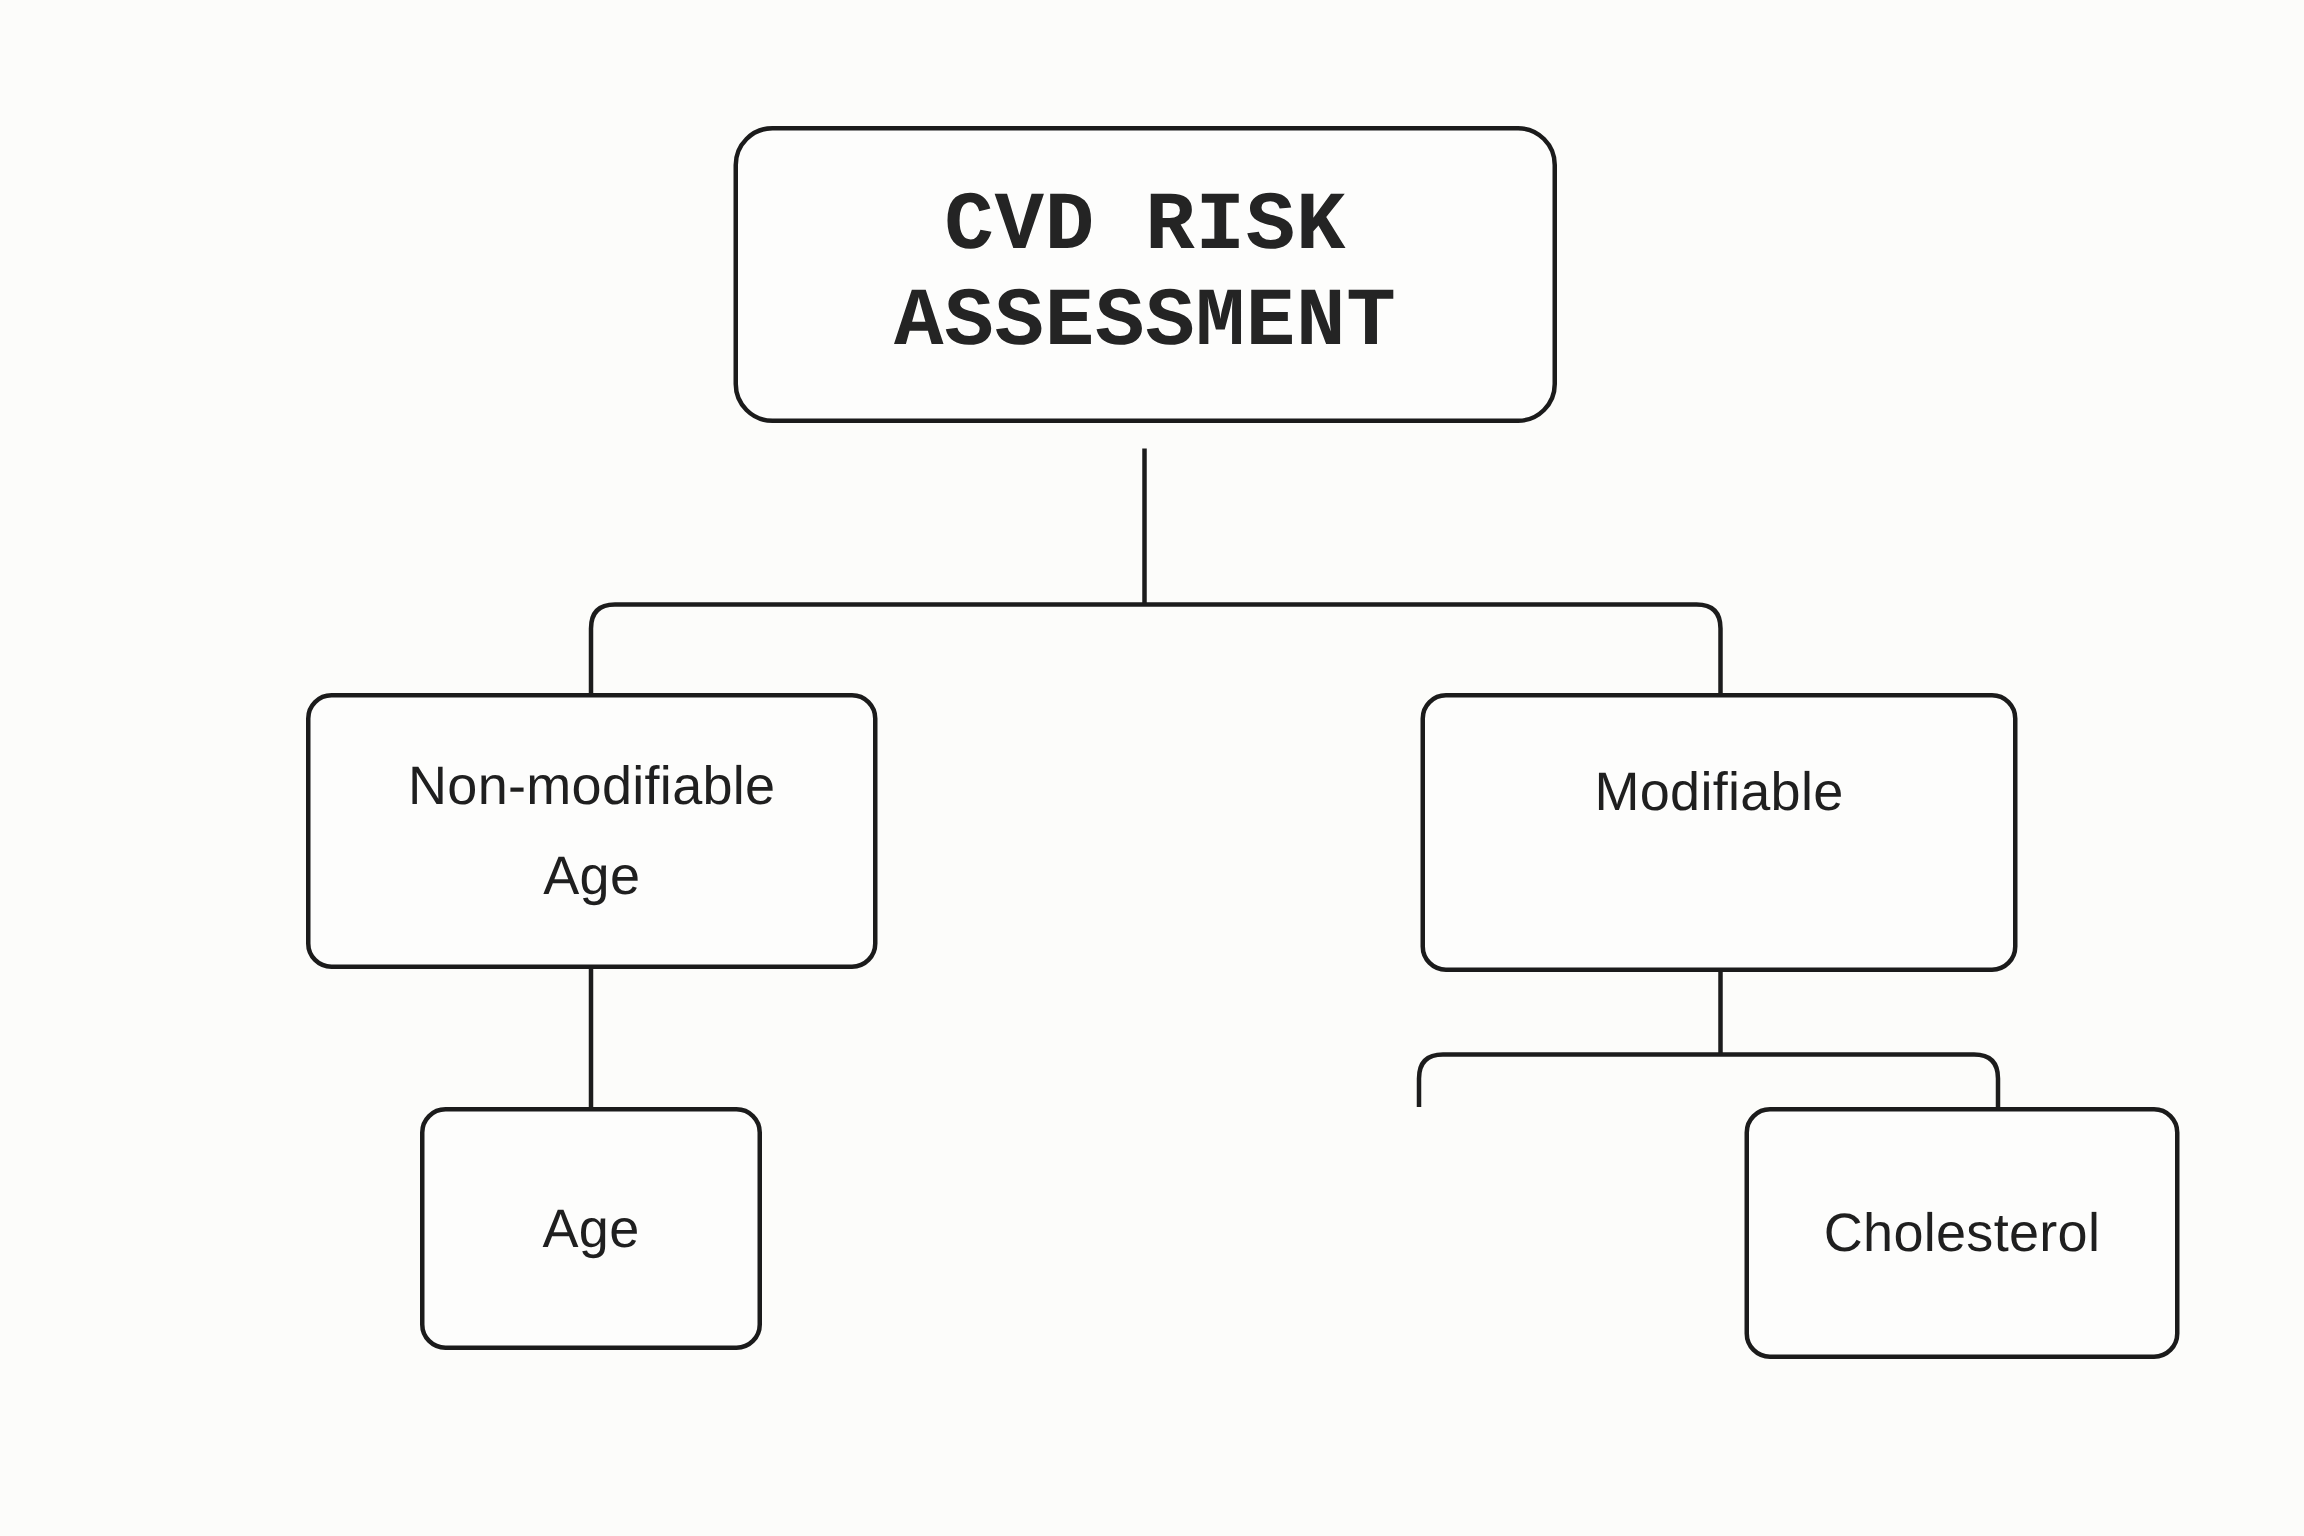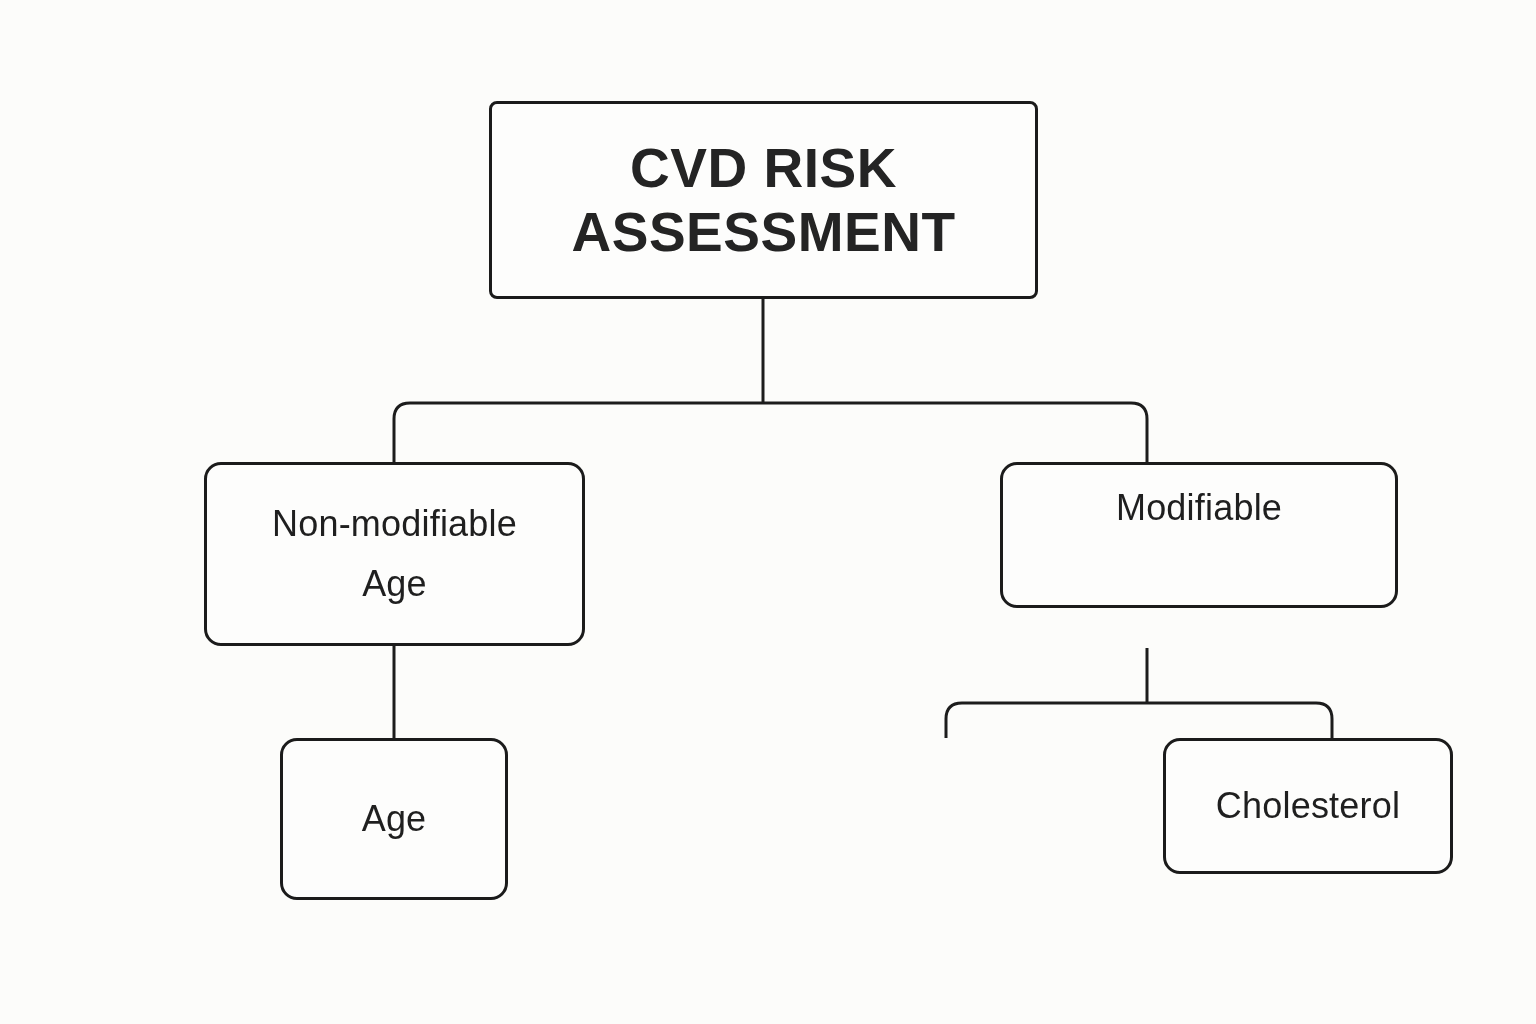--- a/index.html
+++ b/index.html
@@ -38,35 +38,35 @@
     justify-content: center;
     text-align: center;
   }
   .label {
     white-space: pre-line;
     color: #1f1f1f;
     font-size: 36px;
     line-height: 60px;
     letter-spacing: 0.2px;
   }
-  .node--title { left: 489px; top: 101px; width: 549px; height: 198px; border-radius: 8px; }
+  .node--title { left: 489px; top: 84px; width: 549px; height: 198px; border-radius: 26px; font-family: Liberation Mono, monospace; }
   .node--title .label {
     font-weight: bold;
     font-size: 55px;
     line-height: 64px;
     color: #242424;
     letter-spacing: 0.5px;
   }
   .node--nonmodifiable { left: 204px; top: 462px; width: 381px; height: 184px; }
-  .node--modifiable    { left: 1000px; top: 462px; width: 398px; height: 146px; }
+  .node--modifiable    { left: 947px; top: 462px; width: 398px; height: 186px; }
   
   .node--modifiable .label { margin-bottom: 54px; }
   .node--age           { left: 280px; top: 738px; width: 228px; height: 162px; }
   .node--bloodpressure { left: 812px; top: 738px; width: 288px; height: 168px; }
-  .node--cholesterol   { left: 1163px; top: 738px; width: 290px; height: 136px; }
+  .node--cholesterol   { left: 1163px; top: 738px; width: 290px; height: 168px; }
 </style>
 </head>
 <body>
 
 <div class="canvas">
 
   <svg class="connectors" viewBox="0 0 1536 1024" xmlns="http://www.w3.org/2000/svg">
     <path d="M763 299 V403"></path>
     <path d="M394 462 V419 Q394 403 410 403 H1131 Q1147 403 1147 419 V462"></path>
     <path d="M394 646 V738"></path>

